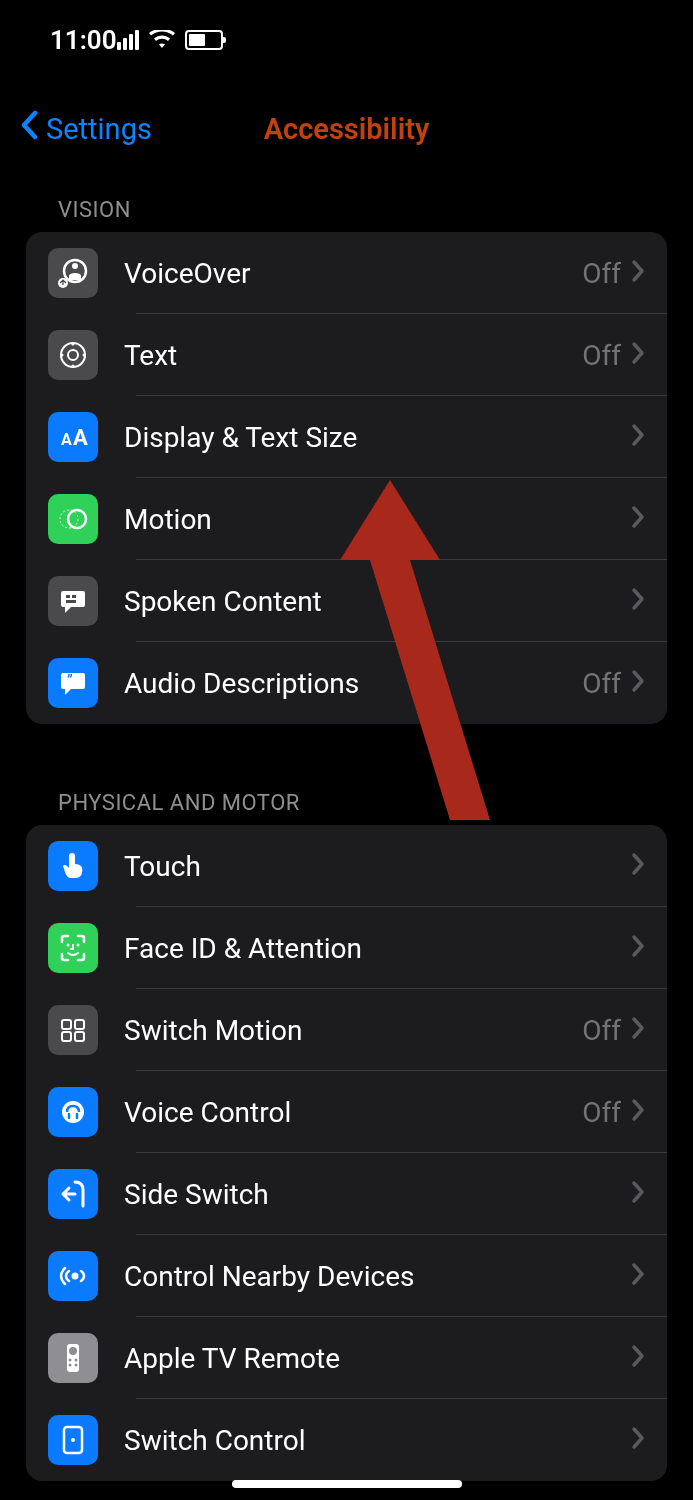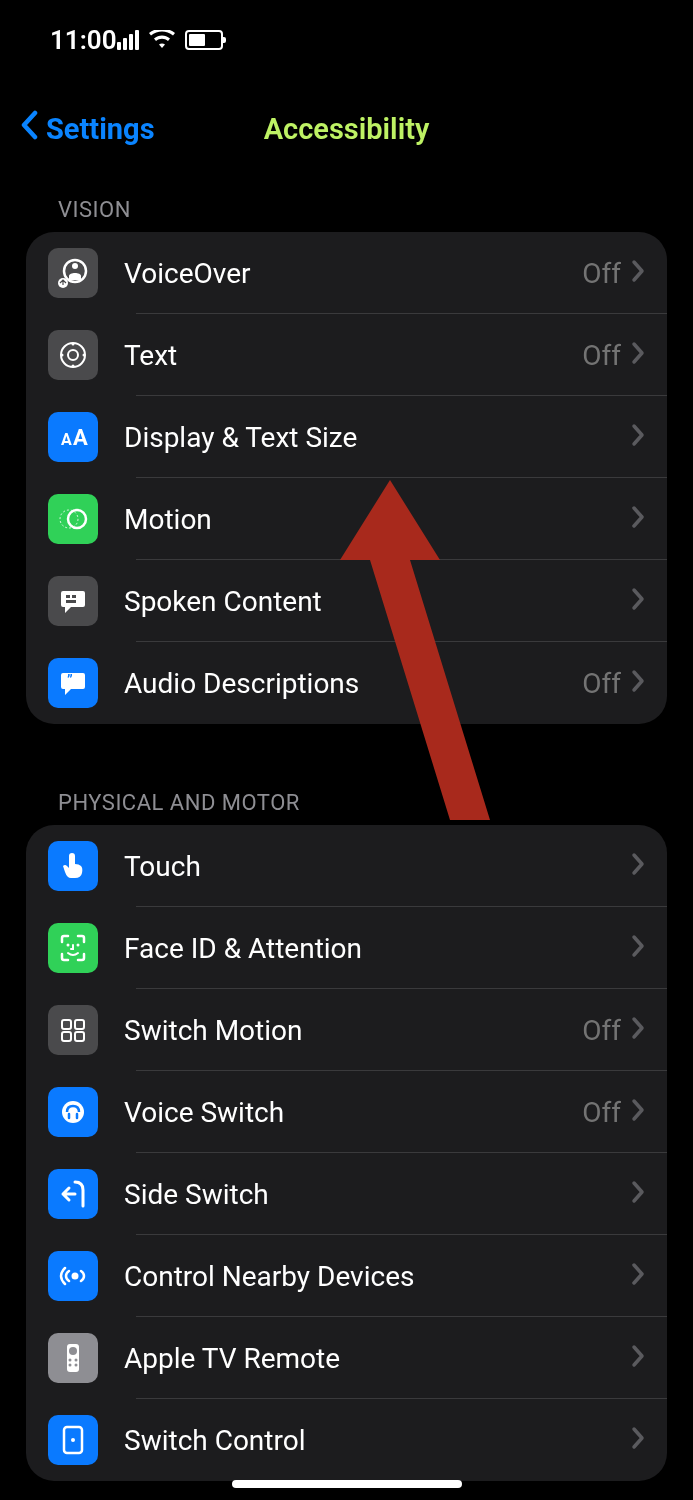--- a/index.html
+++ b/index.html
@@ -82,46 +82,45 @@
       align-items: center;
       padding: 30px 20px 40px 20px;
       position: relative;
     }
     .back-button {
       display: flex;
       align-items: center;
       color: #0A84FF;
       font-size: 29px;
       cursor: pointer;
-      font-weight: bold;
     }
     .back-chevron {
       margin-right: 8px;
     }
     .nav-title {
       position: absolute;
       left: 50%;
       transform: translateX(-50%);
       font-size: 29px;
       font-weight: 600;
-      color: #bef264;
+      color: #c2410c;
     }
     
     
     .section-header {
       color: #8E8E93;
       font-size: 22px;
       text-transform: uppercase;
       padding: 10px 40px 10px 58px;
       letter-spacing: 0.5px;
     }
     .section {
       background: #1C1C1E;
       margin: 0 26px;
-      border-radius: 28px;
+      border-radius: 16px;
       overflow: hidden;
     }
     .row {
       display: flex;
       align-items: center;
       min-height: 82px;
       padding: 0 22px;
       position: relative;
     }
     .row:not(:last-child)::after {
@@ -386,21 +385,21 @@
   </div>
 
   <div class="row">
     <div class="row-icon bg-blue">
       <svg width="36" height="36" viewBox="0 0 36 36">
         <circle cx="18" cy="18" r="11" fill="#fff"></circle>
         <path d="M12 18 Q12 12 18 12 Q24 12 24 18" stroke="#0A7AFF" stroke-width="2.5" fill="none"></path>
         <path d="M14 20 L14 24 M22 20 L22 24" stroke="#0A7AFF" stroke-width="2.5" fill="none" stroke-linecap="round"></path>
       </svg>
     </div>
-    <div class="row-label">Voice Switch</div>
+    <div class="row-label">Voice Control</div>
     <div class="row-value">Off</div>
     <span class="row-chevron">
       <svg width="14" height="24" viewBox="0 0 14 24">
           <path d="M3 3 L11 12 L3 21" stroke="#5A5A5E" stroke-width="3.5" fill="none" stroke-linecap="round" stroke-linejoin="round"></path>
         </svg>
     </span>
   </div>
 
   <div class="row">
     <div class="row-icon bg-blue">

